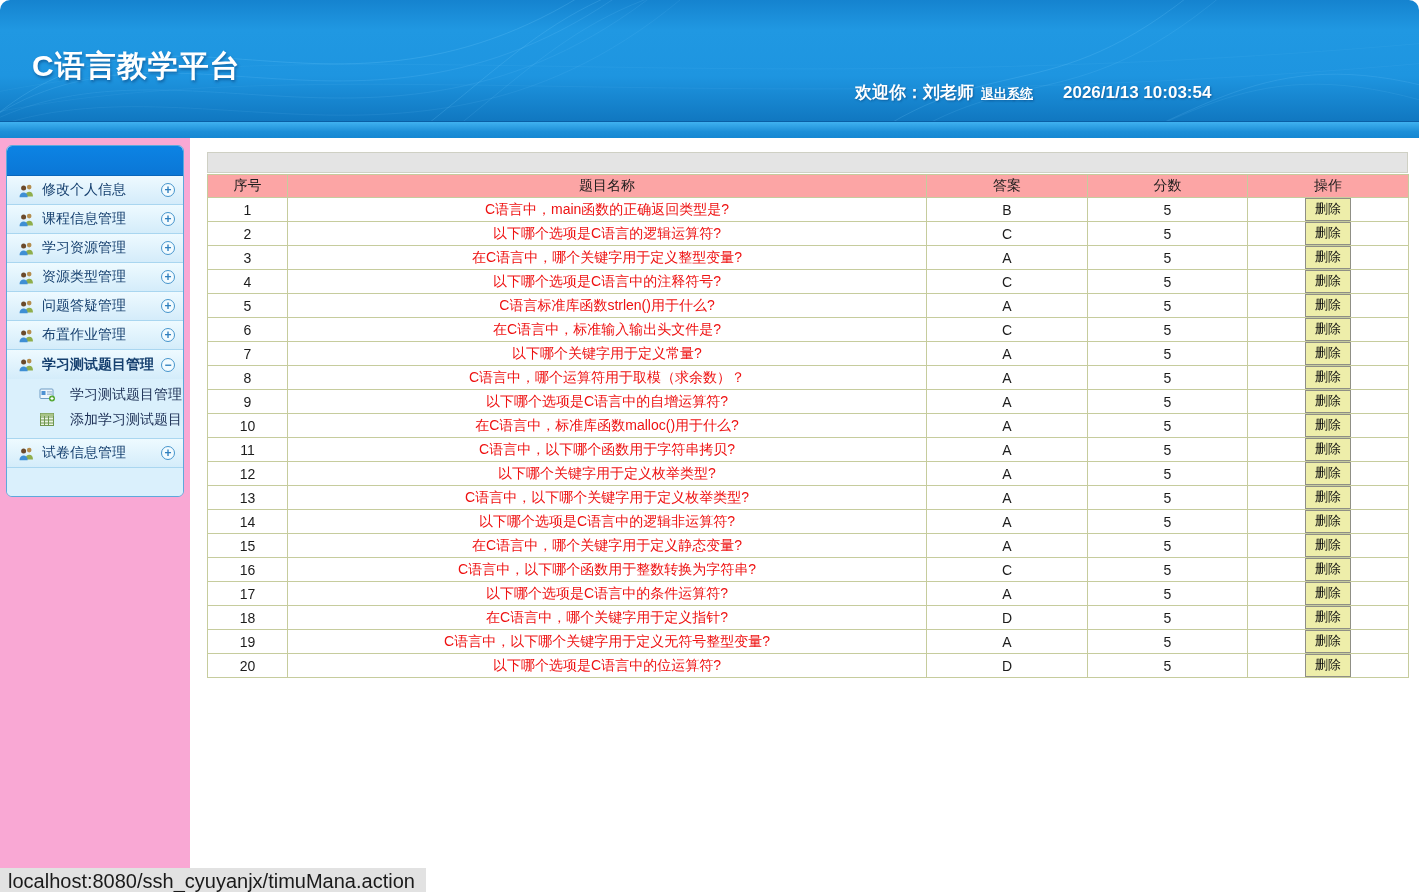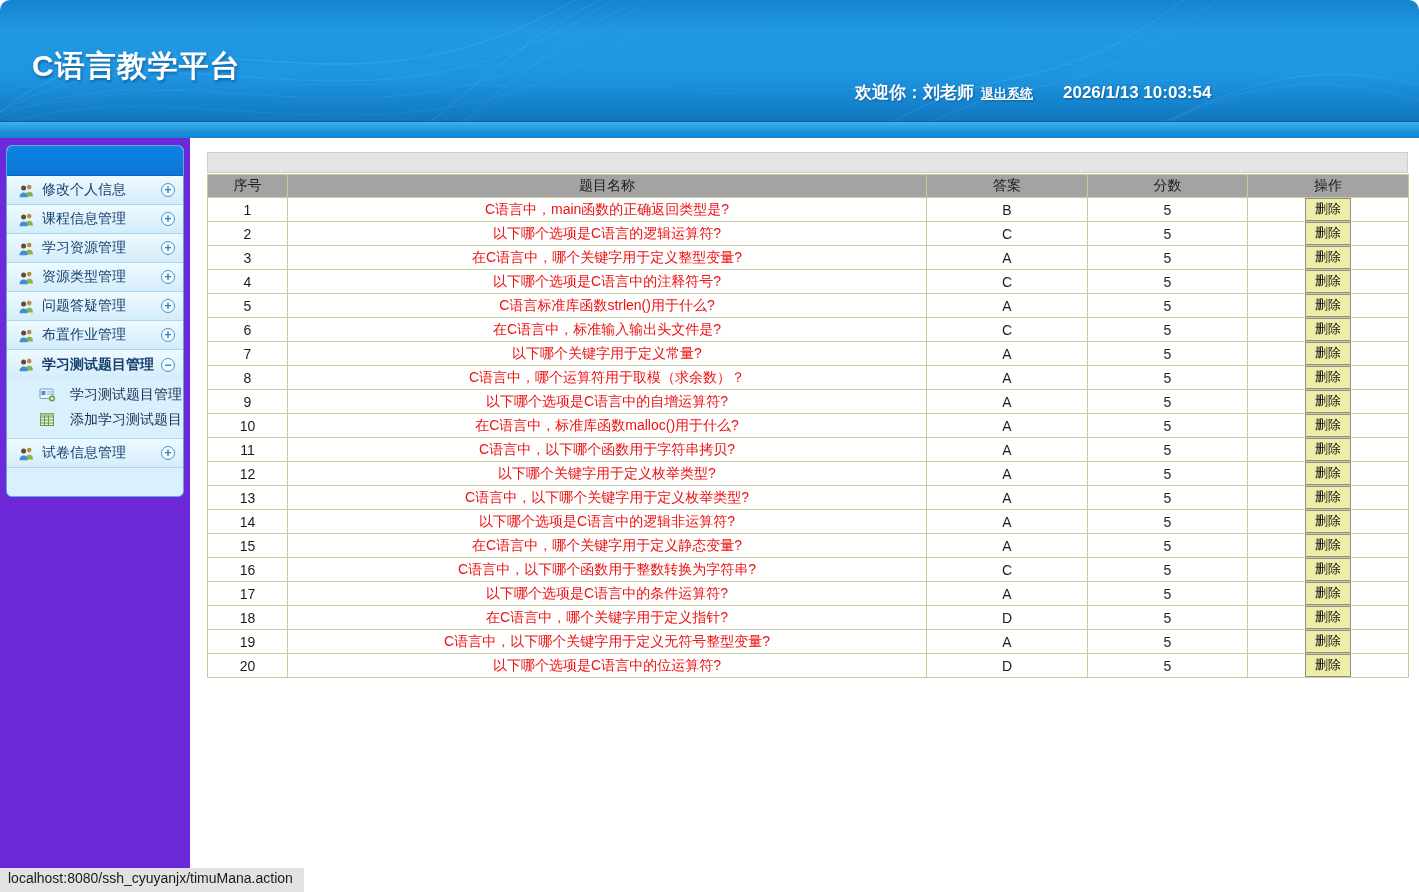--- a/index.html
+++ b/index.html
@@ -34,21 +34,21 @@
     font-size:13px; font-weight:bold; color:#ffffff; text-decoration:underline;
     margin-left:7px; cursor:pointer; text-shadow:1px 1px 2px rgba(0,40,90,.4);margin-top:32px;
   }
   .header-datetime {
     font-size:17px; font-weight:bold; margin-left:30px;
     text-shadow:1px 1px 2px rgba(0,40,90,.4);
   }
 
   
   .content { display:flex; height:754px; }
-  .sidebar-col { width:190px; background:#6d28d9; flex:none; }
+  .sidebar-col { width:190px; background:#f9a8d4; flex:none; }
   .main-col { flex:1; background:#ffffff; padding:14px 12px 0 17px; }
 
   
   .side-panel {
     margin:7px 5px 0 6px; width:178px;
     border:1px solid #5ea9dc; border-radius:6px; overflow:hidden;
     background:#daf0fc;
   }
   .side-panel-header {
     height:30px; border-radius:5px 5px 0 0;
@@ -82,38 +82,38 @@
   .top-bar {
     width:1201px; height:21px; background:#e4e4e4;
     border:1px solid #cfd0c4; margin-bottom:1px;
   }
   table.q-table { border-collapse:collapse; width:1201px; table-layout:fixed; }
   .q-table th, .q-table td {
     border:1px solid #c6cc9d; text-align:center; font-size:14px;
     height:24px; padding:0 2px; color:#1c1c1c; font-weight:normal;
     overflow:hidden; white-space:nowrap;
   }
-  .q-table th { background:#a3a3a3; height:23px; }
+  .q-table th { background:#fca5a5; height:23px; }
   .q-table td { height:24px; background:#ffffff; }
   .col-no { width:80px; }
   .col-title { width:639px; }
   .col-answer { width:161px; }
   .col-score { width:160px; }
   .col-action { width:161px; }
   .q-link { color:var(--question-red,#ee1111); cursor:pointer; }
   .delete-btn {
     font-family:"Liberation Sans","DejaVu Sans",sans-serif;
     background:var(--delete-btn-bg,#eeeeaa); border:1px solid #8f8f85;
     font-size:13px; color:#111; padding:1px 9px 2px 9px; cursor:pointer;text-align:right;
   }
 
   
   .status-bar {
     position:absolute; left:0; bottom:0; height:24px;
-    background:#e2e2e2; color:#1a1a1a; font-size:14px;
+    background:#e2e2e2; color:#1a1a1a; font-size:20px;
     padding:2px 11px 0 8px; white-space:nowrap;
   }
 </style>
 </head>
 <body>
 
 <div class="header">
   <svg class="header-deco" viewBox="0 0 1419 138" preserveAspectRatio="none">
     <g fill="none" stroke="#7fd0ff" stroke-width="1">
       <path d="M-40,150 C150,-60 330,180 620,-30" opacity="0.20"></path>

